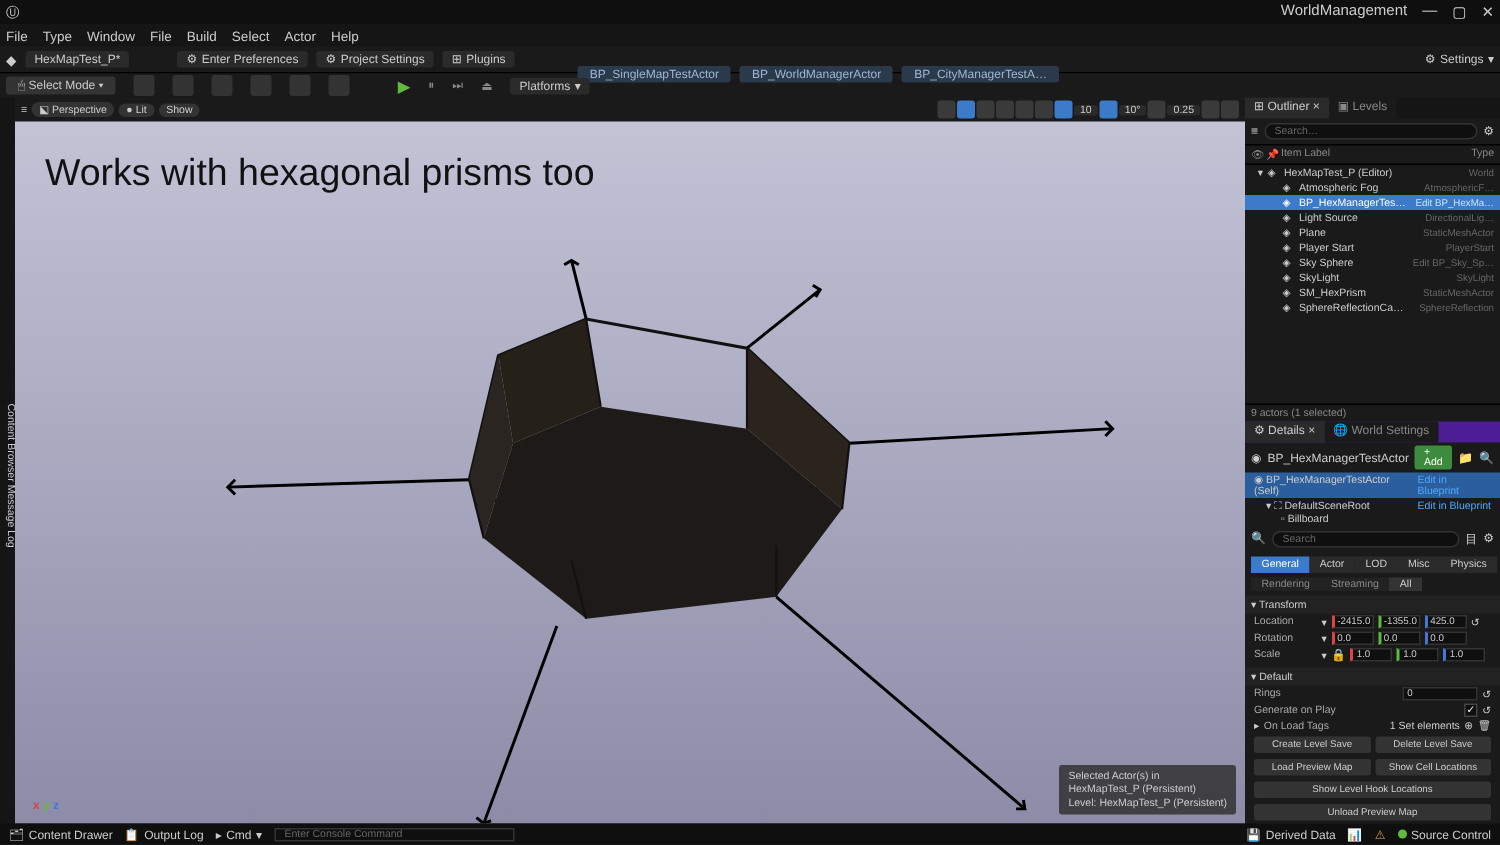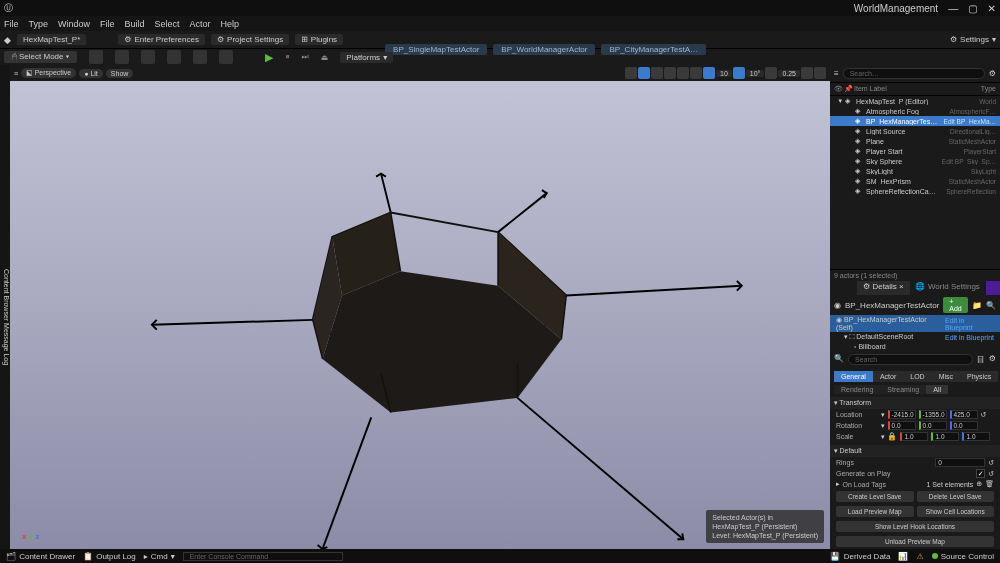--- a/index.html
+++ b/index.html
@@ -39,21 +39,21 @@
 .col-header { display: flex; padding: 2px 4px; color: #888; font-size: 7px; border-bottom: 1px solid #000; }
 .outliner-rows { flex: 0 0 auto; }
 .o-row { display: flex; padding: 1px 4px; align-items: center; gap: 3px; font-size: 7px; }
 .o-row .label { flex: 1; overflow: hidden; white-space: nowrap; text-overflow: ellipsis; }
 .o-row .type { color: #666; font-size: 6.5px; width: 55px; overflow: hidden; text-align: right; }
 .o-row.sel { background: #3b7bc9; color: #fff; }
 .o-row.sel .type { color: #c6e4ff; }
 .o-ico { width: 8px; height: 8px; display: inline-block; }
 .link-blue { color: #4fa8ff; }
 .outliner-foot { padding: 2px 4px; color: #888; font-size: 7px; border-top: 1px solid #000; }
-.details-tabs { display: flex; background: #4c1d95; height: 14px; margin-left: 27px; }
+.details-tabs { display: flex; background: #4c1d95; height: 14px; }
 .d-header { display: flex; padding: 2px 4px; align-items: center; gap: 4px; }
 .d-title { flex: 1; font-size: 8px; }
 .add-btn { background: #3d8b3d; color: #fff; padding: 1px 6px; border-radius: 2px; font-size: 7px; }
 .comp-row { display: flex; padding: 1px 6px; align-items: center; justify-content: space-between; font-size: 7px; }
 .comp-row.sel2 { background: #2a5e9c; }
 .tab-strip { display: flex; gap: 0; margin: 3px 4px; }
 .mini-tab { padding: 2px 7px; font-size: 7px; background: #2a2a2a; }
 .mini-tab.active { background: #3b7bc9; color: #fff; }
 .sub-strip { display: flex; gap: 0; margin: 0 4px; }
 .sub-tab { padding: 1px 7px; font-size: 7px; background: #222; color: #888; }
@@ -195,30 +195,35 @@
         <polygon points="320,160 330,220 310,285 300,245" fill="#2a2521"></polygon>
         <polygon points="320,160 380,135 390,195 330,220" fill="#252018"></polygon>
         <polygon points="560,220 555,265 490,210 490,155" fill="#2a241c"></polygon>
         <line x1="380" y1="135" x2="390" y2="195" stroke="#111" stroke-width="1.5"></line>
         <line x1="490" y1="155" x2="490" y2="210" stroke="#111" stroke-width="1.5"></line>
         <line x1="560" y1="220" x2="555" y2="265" stroke="#111" stroke-width="1.5"></line>
         <line x1="510" y1="290" x2="510" y2="325" stroke="#111" stroke-width="1.5"></line>
         <line x1="370" y1="300" x2="380" y2="340" stroke="#111" stroke-width="1.5"></line>
         <line x1="300" y1="245" x2="310" y2="285" stroke="#111" stroke-width="1.5"></line>
       </svg>
+      <div class="overlay-text">Works with hexagonal prisms too</div>
       <div class="axis-gizmo"><span style="color:#d94545">x</span> <span style="color:#5fba3e">y</span> <span style="color:#4575d9">z</span></div>
       <div class="vp-footer-badge">
         <div>Selected Actor(s) in</div>
         <div>HexMapTest_P (Persistent)</div>
         <div>Level: HexMapTest_P (Persistent)</div>
       </div>
     </div>
   </div>
 
   <div class="right-panel">
+    <div class="panel-tabs">
+      <div class="panel-tab">⊞ <span>Outliner</span> <span>×</span></div>
+      <div class="panel-tab off">▣ <span>Levels</span></div>
+    </div>
     <div class="outliner-header">
       <span>≡</span>
       <div class="search-mini" placeholder="Search…"><span>Search…</span></div>
       <span>⚙</span>
     </div>
     <div class="col-header">
       <span style="width:10px">👁</span>
       <span style="width:10px">📌</span>
       <span style="flex:1">Item Label</span>
       <span>Type</span>

